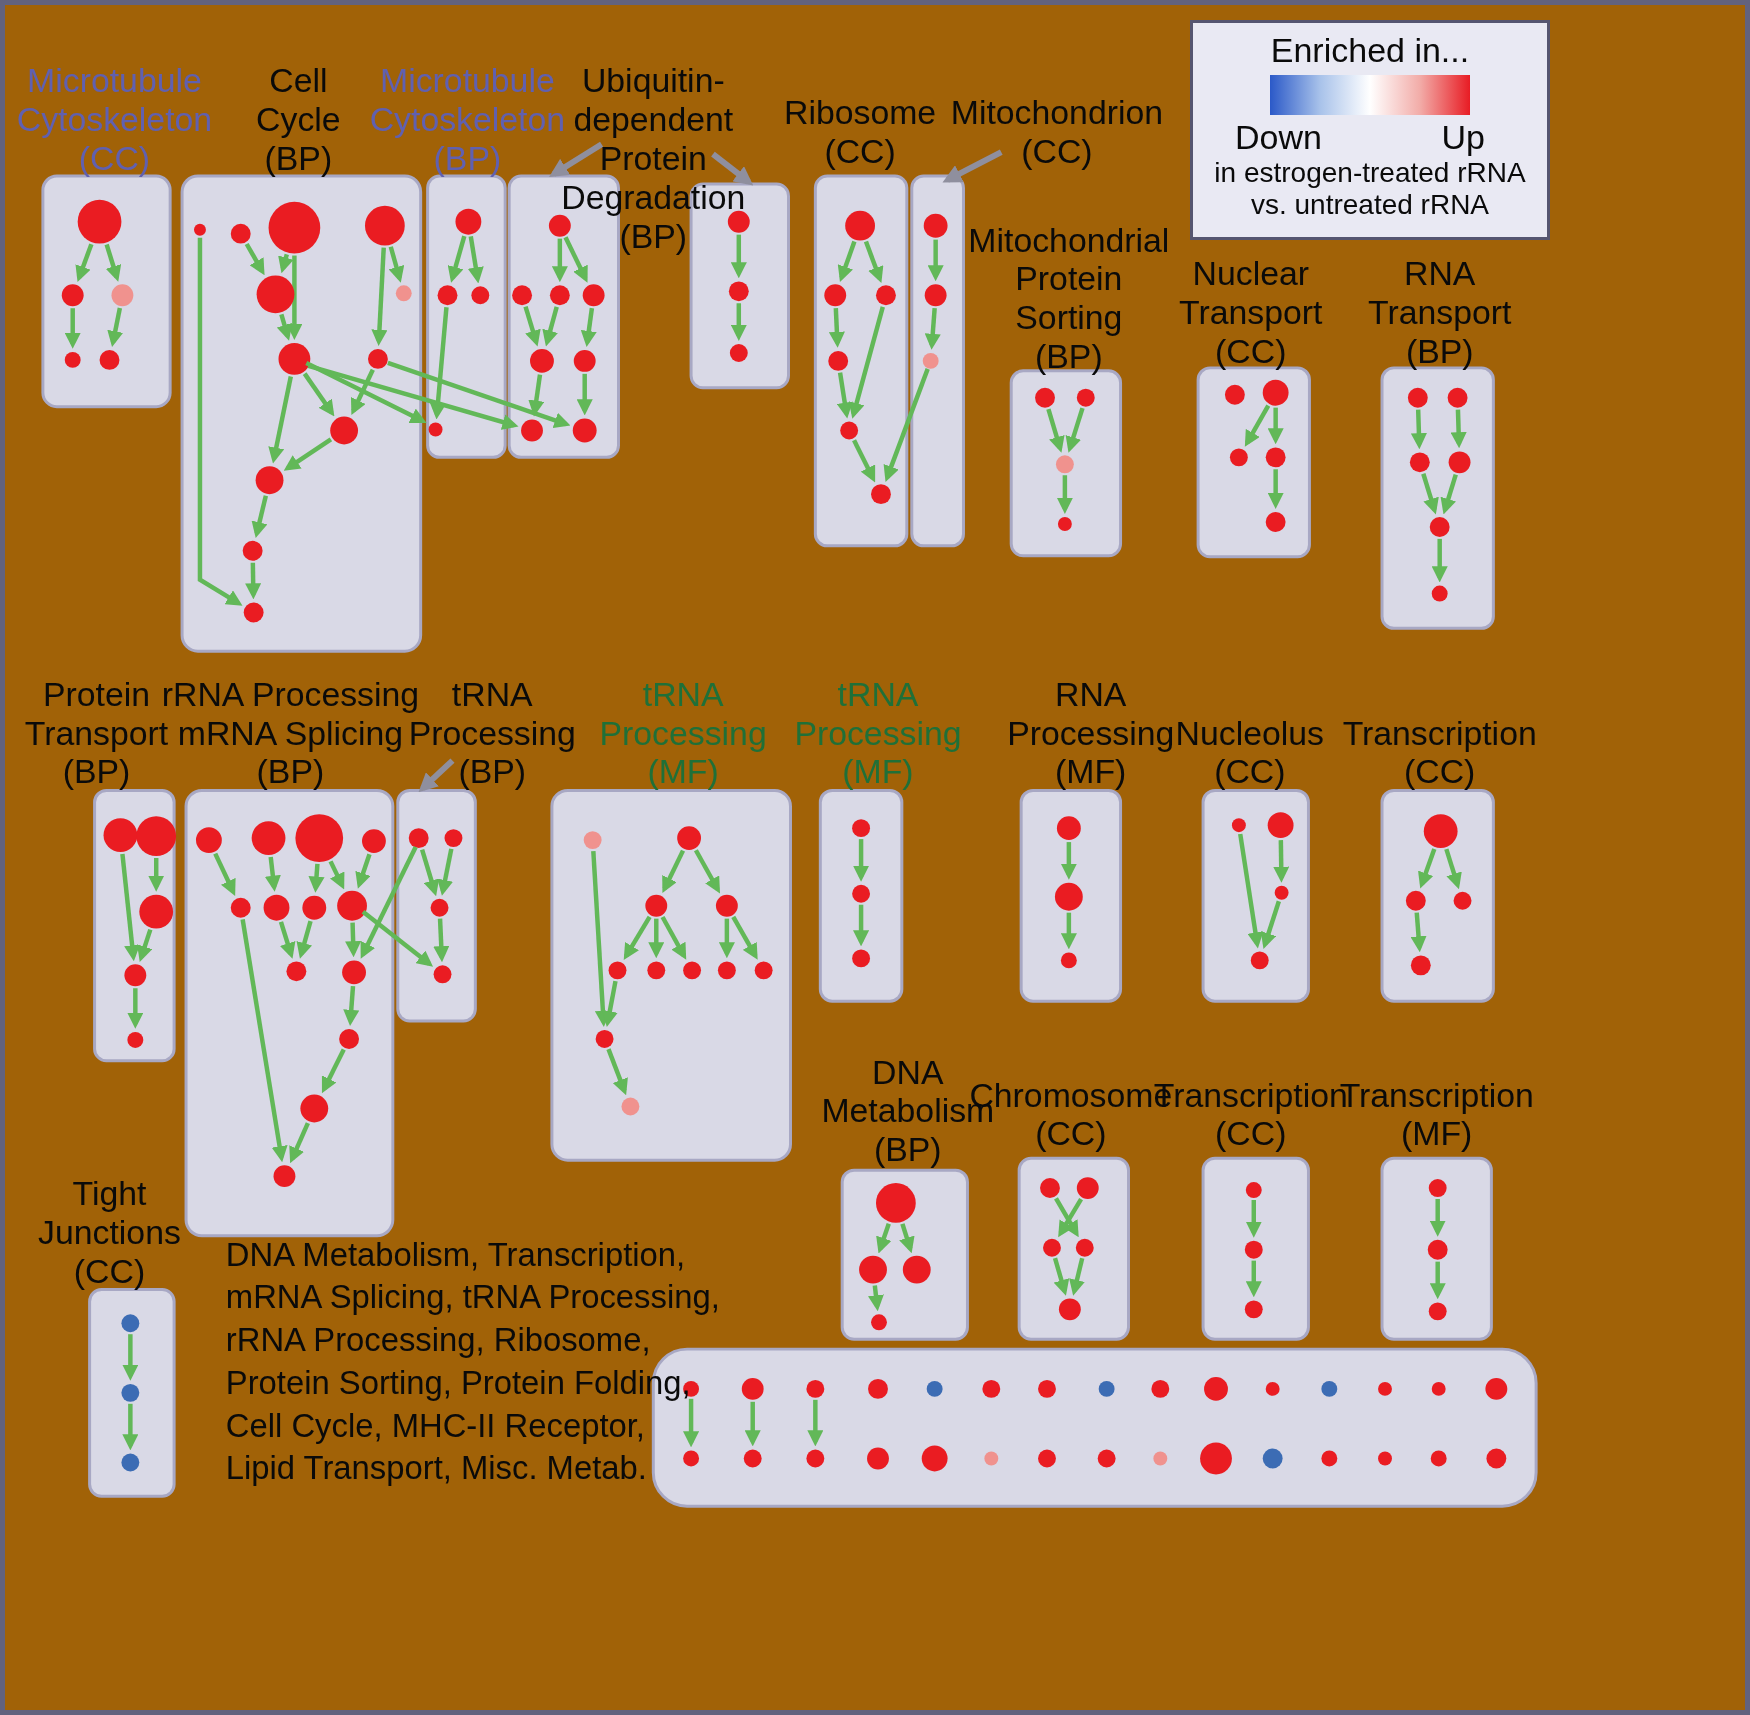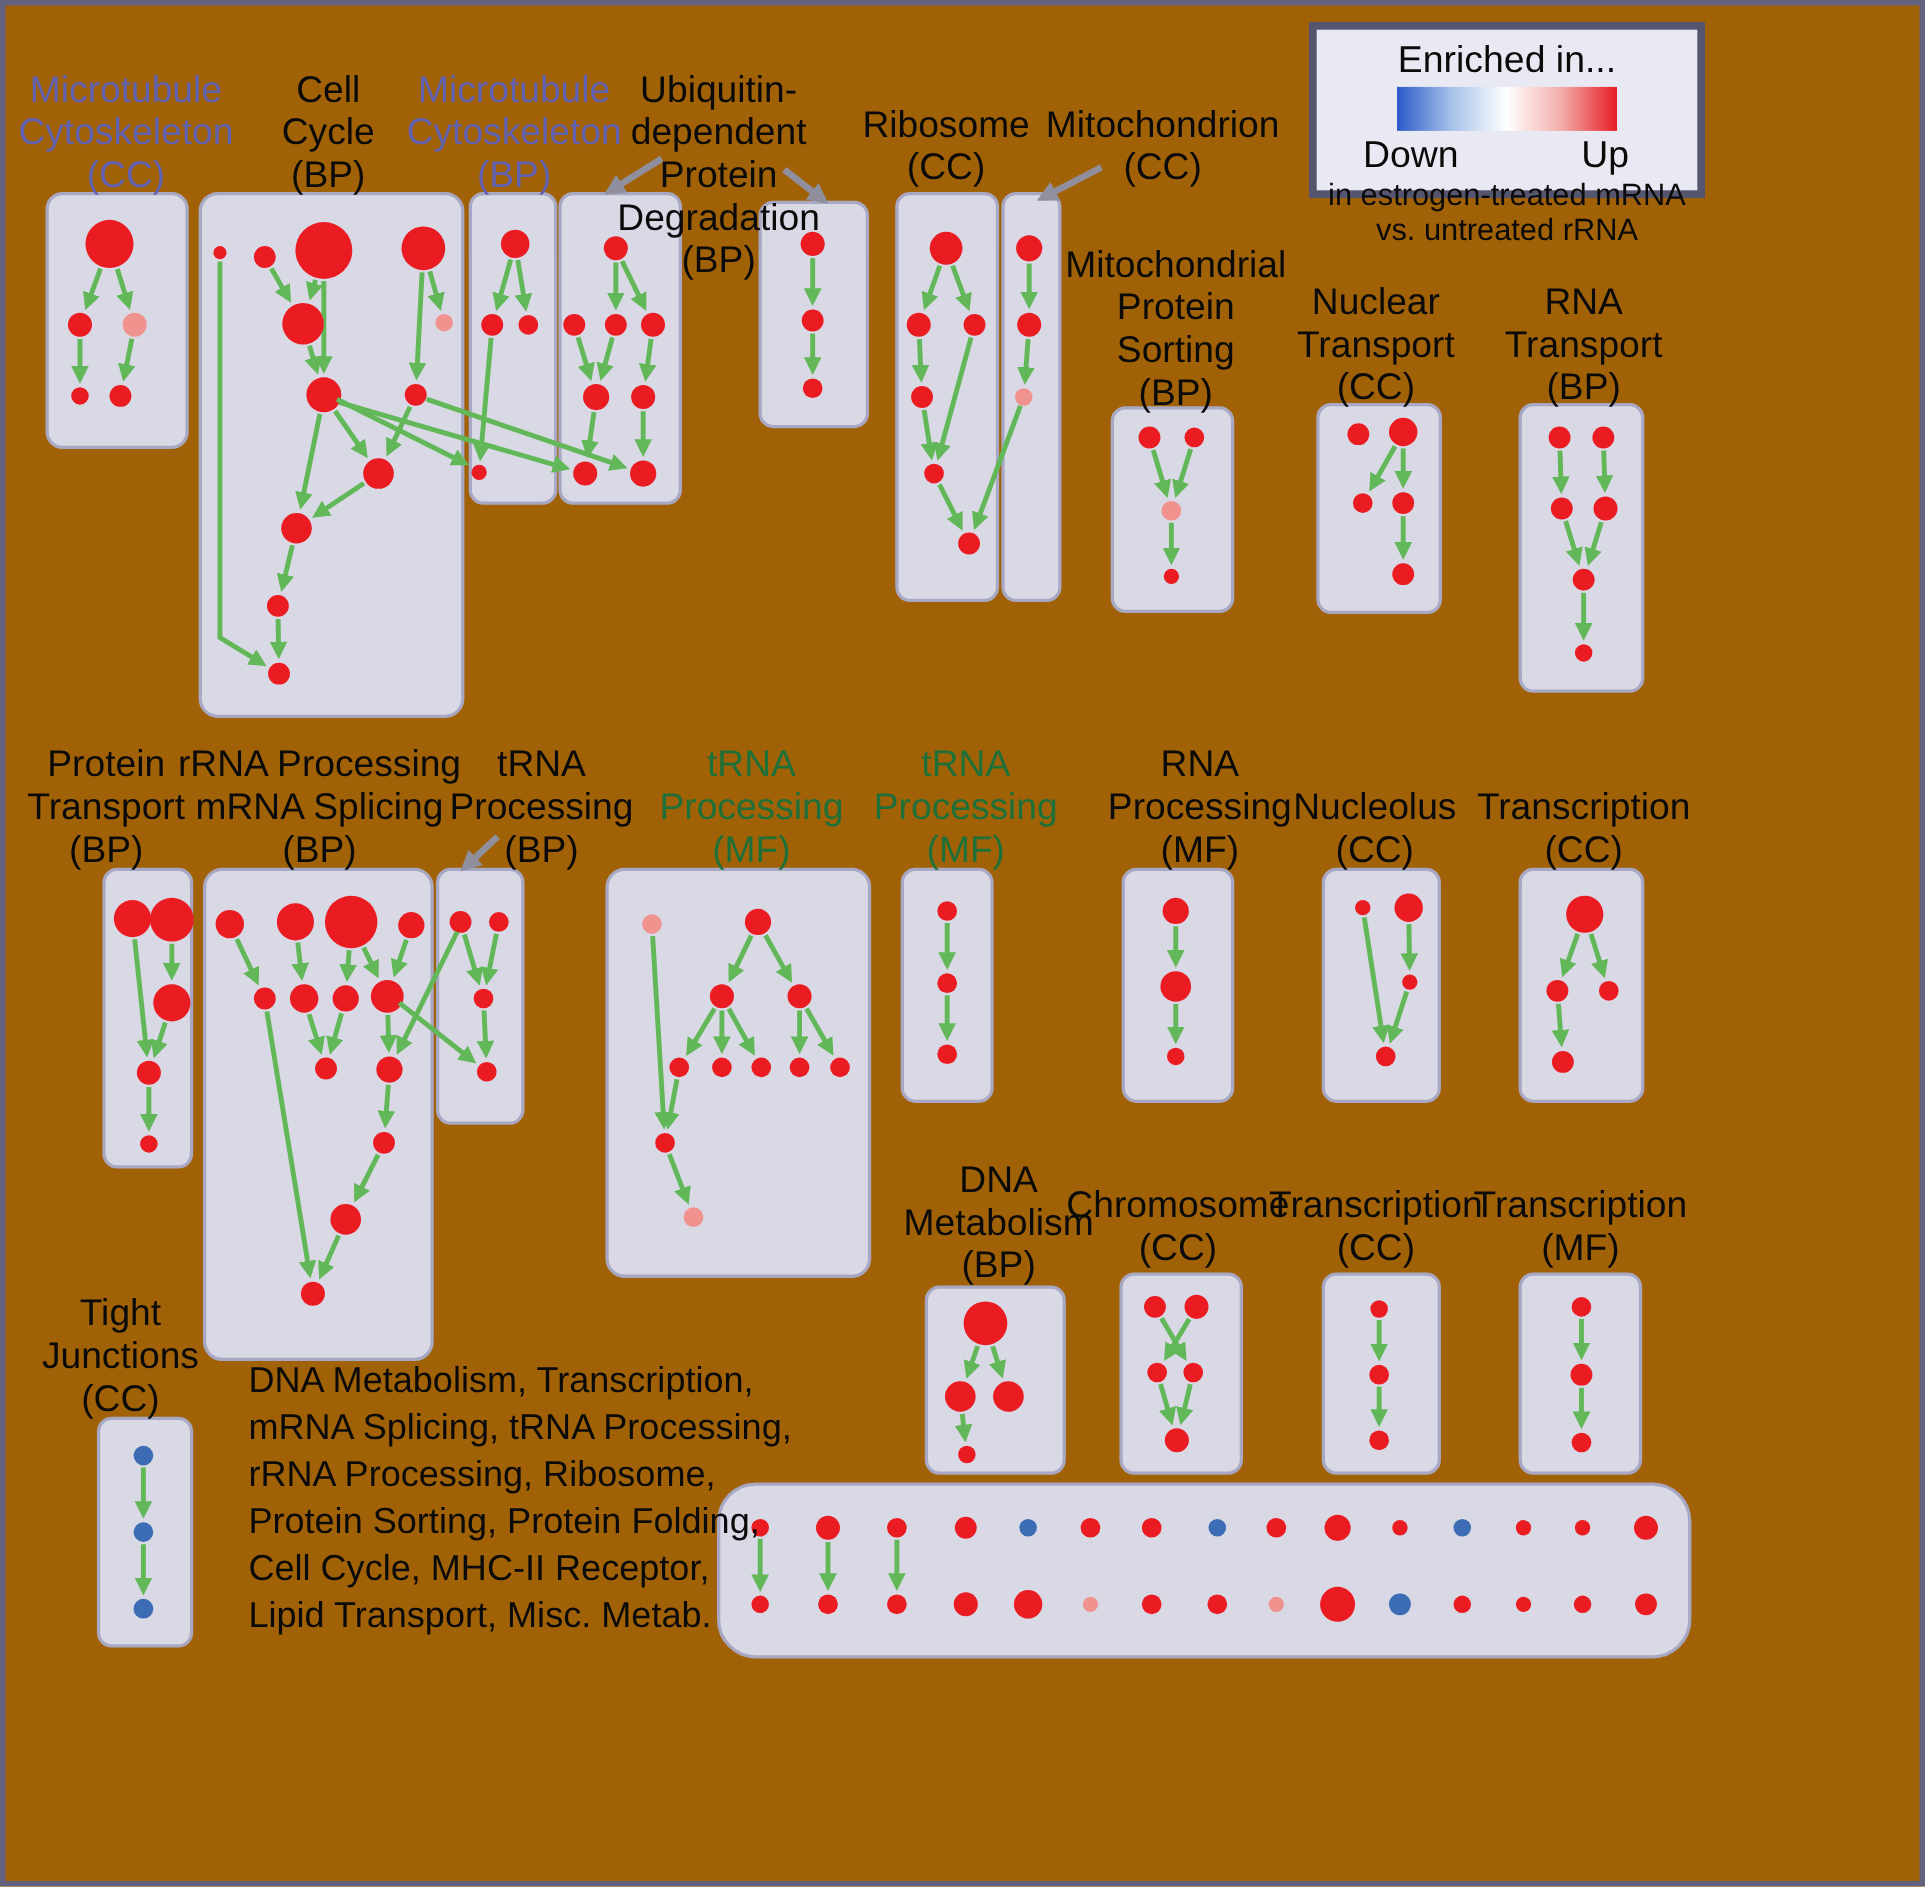--- a/index.html
+++ b/index.html
@@ -1,21 +1,21 @@
 <!DOCTYPE html>
 <html><head>
 <meta charset="utf-8">
 <style>
   html,body{margin:0;padding:0;}
   body{font-family:"Liberation Sans",sans-serif;background:#ffffff;}
   #stage{position:relative;width:1750px;height:1715px;box-sizing:border-box;border:5px solid #62627e;overflow:hidden;}
   #diagram-svg{position:absolute;left:0;top:0;width:100%;height:100%;display:block;}
   #diagram-svg text{font-family:"Liberation Sans",sans-serif;}
-  .legend{position:absolute;left:1185px;top:15px;width:360px;height:160px;box-sizing:border-box;
-          border:7px solid #8b5cf6;text-align:center;color:#0a0a0a;}
+  .legend{position:absolute;left:1185px;top:15px;width:360px;height:220px;box-sizing:border-box;
+          border:3px solid #8b5cf6;text-align:center;color:#0a0a0a;}
   .legend-title{font-size:34px;margin-top:8px;line-height:38px;}
   .legend-bar{width:200px;height:40px;margin:6px auto 2px auto;}
   .legend-ud{display:flex;justify-content:space-between;padding:0 62px 0 42px;font-size:34px;line-height:40px;}
   .legend-sub{font-size:28px;line-height:32px;}
 </style>
 </head>
 <body>
 
 <div id="stage" style="background: #a16207; border-color: rgb(98, 98, 126);">
   <svg id="diagram-svg" xmlns="http://www.w3.org/2000/svg" viewBox="0 0 1750 1715">
@@ -388,16 +388,16 @@
       <text x="222" y="1268" text-anchor="start" font-size="33" fill="#0a0a0a"><tspan x="222" dy="0">DNA Metabolism, Transcription,</tspan><tspan x="222" dy="43">mRNA Splicing, tRNA Processing,</tspan><tspan x="222" dy="43">rRNA Processing, Ribosome,</tspan><tspan x="222" dy="43">Protein Sorting, Protein Folding,</tspan><tspan x="222" dy="43">Cell Cycle, MHC-II Receptor,</tspan><tspan x="222" dy="43">Lipid Transport, Misc. Metab.</tspan></text>
     </svg>
 
   <div class="legend" id="legend" style="background: rgb(233, 233, 243); border-color: rgb(85, 85, 112);">
     <div class="legend-title">Enriched in...</div>
     <div class="legend-bar" id="legend-bar" style="background: linear-gradient(to right, rgb(43, 89, 200), rgb(168, 194, 234), rgb(255, 255, 255), rgb(242, 172, 168), rgb(232, 28, 36));"></div>
     <div class="legend-ud">
       <span>Down</span>
       <span>Up</span>
     </div>
-    <div class="legend-sub">in estrogen-treated mRNA</div>
+    <div class="legend-sub">in estrogen-treated rRNA</div>
     <div class="legend-sub">vs. untreated rRNA</div>
   </div>
 </div>
 
 </body></html>

